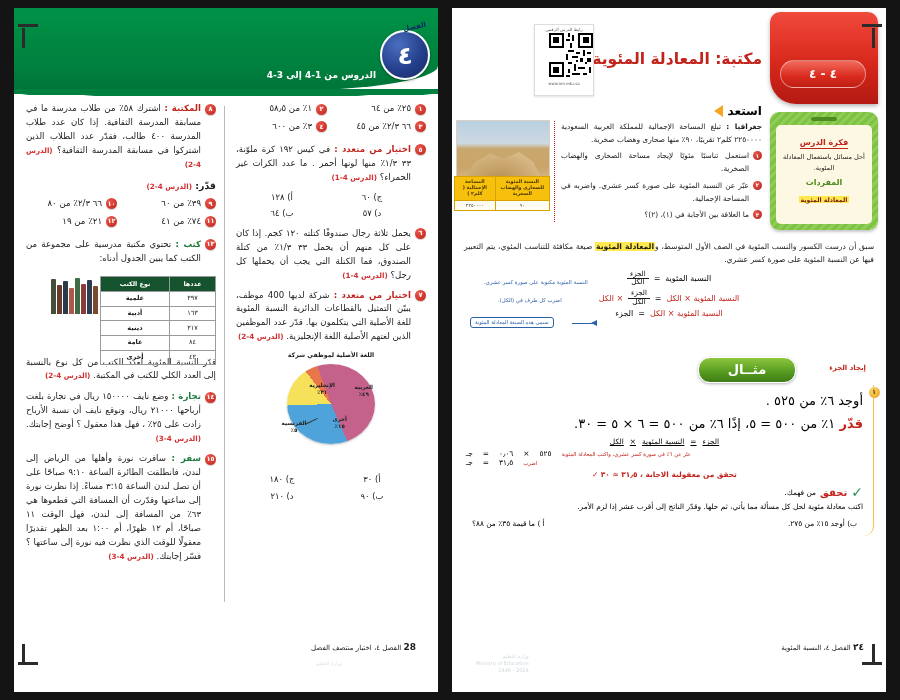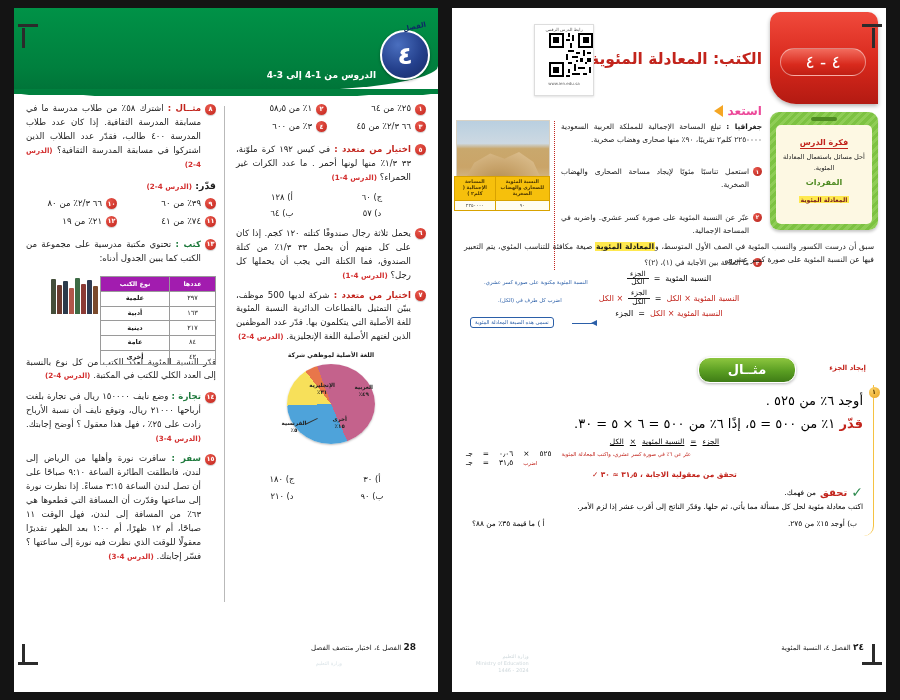--- a/index.html
+++ b/index.html
@@ -80,21 +80,21 @@
   .pairgrid .qrow{margin-bottom:2px;}
 
   .choices{display:grid;grid-template-columns:1fr 1fr;gap:3px 10px;margin:5px 14px 6px 6px;font-size:8.4px;}
   .choice{text-align:center;}
 
   
   .books-wrap{position:relative;margin:5px 0 6px 0;height:78px;}
   .books-pic{position:absolute;right:118px;top:2px;width:56px;height:40px;display:flex;align-items:flex-end;gap:1px;}
   .books-pic i{display:block;width:5px;border-radius:1px 1px 0 0;}
   .btable{position:absolute;right:0;top:4px;width:116px;border-collapse:collapse;font-size:6.6px;}
-  .btable th{background:#a21caf;color:#fff;padding:2px 3px;border:1px solid #9a9a9a;font-size:6.4px;}
+  .btable th{background:#14532d;color:#fff;padding:2px 3px;border:1px solid #9a9a9a;font-size:6.4px;}
   .btable td{padding:1.5px 3px;border:1px solid #9a9a9a;text-align:center;}
   .btable td.nm{font-weight:bold;text-align:center;}
 
   
   .chart-box{margin:6px 0 4px 0;position:relative;height:118px;}
   .chart-title{text-align:center;font-size:6.2px;font-weight:bold;margin-bottom:2px;}
   .pie-holder{position:relative;width:100px;height:88px;margin:0 auto;}
   .pie{
     position:absolute;left:6px;top:2px;width:88px;height:80px;border-radius:50%;
     box-shadow:0 1px 2px rgba(0,0,0,.25);
@@ -102,25 +102,25 @@
   .slice-lbl{position:absolute;font-size:5.6px;font-weight:bold;text-align:center;line-height:1.25;color:#222;}
   .leader{position:absolute;background:#333;height:1px;transform-origin:left center;}
 
   
   .lesson-tab{
     position:absolute;right:8px;top:4px;width:108px;height:92px;
     background:linear-gradient(180deg,#f04a3c 0%,#d8281c 55%,#b31a12 100%);
     border-radius:10px 10px 0 26px;box-shadow:0 2px 4px rgba(0,0,0,.3);
   }
   .lesson-pill{
-    position:absolute;right:12px;top:36px;width:84px;height:26px;border-radius:14px;
+    position:absolute;right:12px;top:48px;width:84px;height:26px;border-radius:14px;
     background:linear-gradient(180deg,#f26b5d 0%,#d92a1d 60%,#c01f14 100%);
     border:1px solid rgba(255,255,255,.45);
     display:flex;align-items:center;justify-content:center;
-    color:#fff;font-size:17px;font-weight:normal;letter-spacing:2px;
+    color:#fff;font-size:12px;font-weight:bold;letter-spacing:2px;
   }
   .lesson-title{
     position:absolute;right:124px;top:42px;color:#c2241c;font-size:15.5px;font-weight:bold;
   }
 
   .qr-card{
     position:absolute;right:292px;top:16px;width:58px;height:70px;background:#fff;
     border:1px solid #ddd;box-shadow:0 1px 2px rgba(0,0,0,.12);
   }
   .qr-cap{font-size:4.4px;color:#555;text-align:center;padding-top:2px;}
@@ -143,24 +143,24 @@
   }
   .side-h1{color:#c2241c;font-size:8px;font-weight:bold;border-bottom:1px solid #c2241c;display:inline-block;padding-bottom:1px;}
   .side-p{font-size:6.6px;line-height:1.6;margin-top:3px;color:#222;}
   .side-h2{color:#4e8a22;font-size:8px;font-weight:bold;margin-top:5px;}
   .side-voc{display:inline-block;background:#ffe94f;font-size:6.2px;font-weight:bold;color:#7a2020;margin-top:2px;padding:0 2px;}
 
   
   .explore{position:absolute;right:124px;top:96px;width:208px;}
   .explore-h{display:flex;align-items:center;gap:4px;justify-content:flex-start;}
   .tri{width:0;height:0;border-top:6px solid transparent;border-bottom:6px solid transparent;border-right:9px solid #f5a623;}
-  .explore-h .t{color:#ec4899;font-size:12px;font-weight:bold;}
+  .explore-h .t{color:#000000;font-size:12px;font-weight:bold;}
   .explore-box{border-left:1.5px dotted #c2241c;padding-left:6px;margin-top:3px;}
   .explore-p{font-size:7.4px;line-height:1.72;text-align:justify;color:#1a1a1a;}
-  .bullet-row{display:flex;gap:4px;margin-top:20px;align-items:flex-start;}
+  .bullet-row{display:flex;gap:4px;margin-top:4px;align-items:flex-start;}
   .bnum{
     flex:0 0 auto;width:9px;height:9px;border-radius:50%;
     background:radial-gradient(circle at 32% 28%,#e8564a,#b3201a);
     color:#fff;font-size:5.6px;font-weight:bold;display:flex;align-items:center;justify-content:center;margin-top:1px;
   }
 
   .geo-photo{
     position:absolute;right:336px;top:112px;width:92px;height:66px;
     background:linear-gradient(180deg,#b9cfe0 0%,#cdd9e2 34%,#c9a86d 42%,#caa468 70%,#d8c49a 100%);
     border:1px solid #d9d2c4;
@@ -291,21 +291,21 @@
           <span class="qbody">
             <span>يحمل ثلاثة رجال صندوقًا كتلته ١٢٠ كجم. إذا كان على كل منهم أن يحمل ٣٣ ١/٣٪ من كتلة الصندوق، فما الكتلة التي يجب أن يحملها كل رجل؟</span>
             <span class="ref">(الدرس 4-1)</span>
           </span>
         </div>
 
         <div class="qrow">
           <span class="qnum">٧</span>
           <span class="qbody">
             <span class="cat">اختيار من متعدد :</span>
-            <span>شركة لديها 500 موظف، يبيّن التمثيل بالقطاعات الدائرية النسبة المئوية للغة الأصلية التي يتكلمون بها. قدّر عدد الموظفين الذين لغتهم الأصلية اللغة الإنجليزية.</span>
+            <span>شركة لديها 400 موظف، يبيّن التمثيل بالقطاعات الدائرية النسبة المئوية للغة الأصلية التي يتكلمون بها. قدّر عدد الموظفين الذين لغتهم الأصلية اللغة الإنجليزية.</span>
             <span class="ref">(الدرس 4-2)</span>
           </span>
         </div>
 
         <div class="chart-box">
           <div class="chart-title">اللغة الأصلية لموظفي شركة</div>
           <div class="pie-holder">
             <div class="pie" id="pie-el" style="background: conic-gradient(from -20deg, rgb(196, 98, 140) 0deg, rgb(196, 98, 140) 176.4deg, rgb(78, 163, 218) 176.4deg, rgb(78, 163, 218) 288deg, rgb(247, 224, 90) 288deg, rgb(247, 224, 90) 342deg, rgb(232, 118, 74) 342deg, rgb(232, 118, 74) 360deg);"></div>
             <div class="slice-lbl" style="right:8px;top:22px;">
               <span>العربية</span><br><span>٤٩٪</span>
@@ -329,21 +329,21 @@
           <div class="choice"><span>ب)</span> <span>٩٠</span></div>
           <div class="choice"><span>د)</span> <span>٢١٠</span></div>
         </div>
       </div>
 
       <div class="col col-left">
 
         <div class="qrow">
           <span class="qnum">٨</span>
           <span class="qbody">
-            <span class="cat">مثــال :</span>
+            <span class="cat">المكتبة :</span>
             <span>اشترك ٥٨٪ من طلاب مدرسة ما في مسابقة المدرسة الثقافية. إذا كان عدد طلاب المدرسة ٤٠٠ طالب، فقدّر عدد الطلاب الذين اشتركوا في مسابقة المدرسة الثقافية؟</span>
             <span class="ref">(الدرس 4-2)</span>
           </span>
         </div>
 
         <div class="col-head" style="margin-top:6px;">
           <span>قدّر:</span>
           <span class="ref">(الدرس 4-2)</span>
         </div>
 
@@ -447,21 +447,21 @@
       <span>الفصل ٤، اختبار منتصف الفصل</span>
     </div>
     <div class="wm-left">وزارة التعليم</div>
   </div>
 
   <div class="page page-right">
 
     <div class="lesson-tab">
       <div class="lesson-pill">٤ - ٤</div>
     </div>
-    <div class="lesson-title">الكتب: المعادلة المئوية</div>
+    <div class="lesson-title">مكتبة: المعادلة المئوية</div>
 
     <div class="qr-card">
       <div class="qr-cap">رابط الدرس الرقمي</div>
       <svg class="qr-img" viewBox="0 0 21 21" shape-rendering="crispEdges">
         <rect width="21" height="21" fill="#fff"></rect>
         <g fill="#000">
           <rect x="0" y="0" width="7" height="1"></rect>
             <rect x="0" y="6" width="7" height="1"></rect>
           <rect x="0" y="0" width="1" height="7"></rect>
             <rect x="6" y="0" width="1" height="7"></rect>

